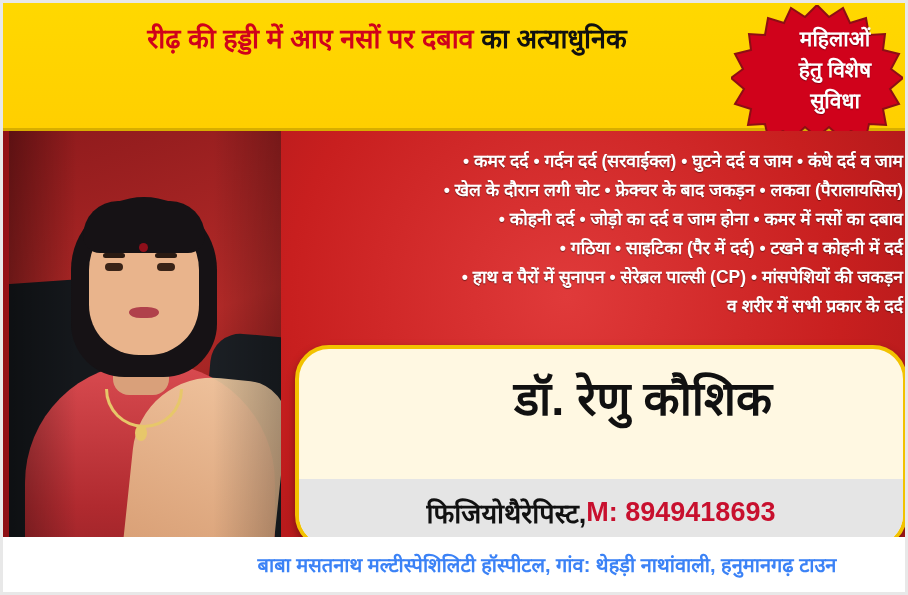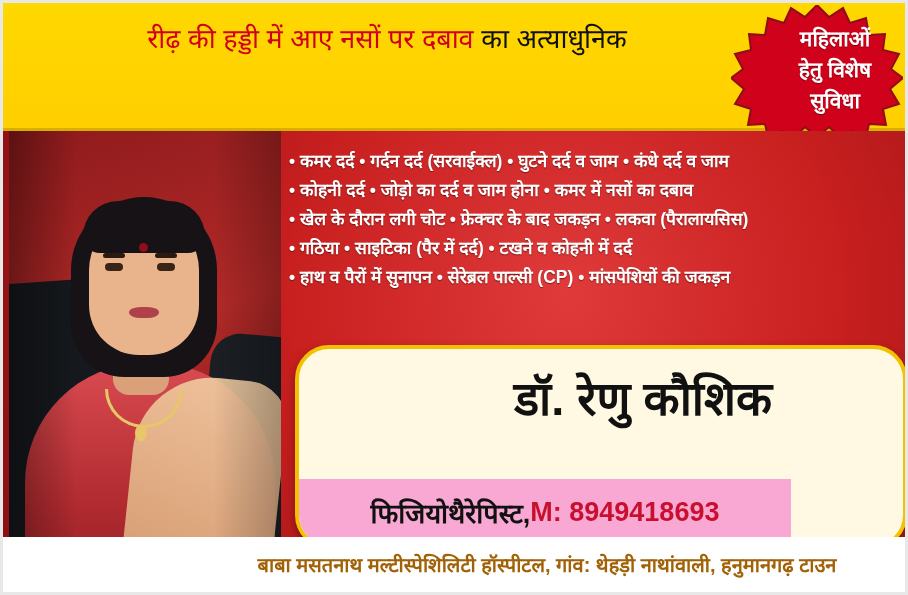--- a/index.html
+++ b/index.html
@@ -31,21 +31,21 @@
     background: linear-gradient(#ffd800, #ffcf00);
     box-sizing: border-box;
     border-bottom: 3px solid #d8ae00;
   }
   .hdr-line {
     position: absolute;
     left: 14px;
     width: 740px;
     text-align: center;
     color: #d0021b;
-    font-weight: normal;
+    font-weight: bold;
     letter-spacing: 0px;
     white-space: nowrap;
   }
   .hdr-line1 {
     top: 16px;
     font-size: 27px;
   }
   .hdr-line2 {
     top: 68px;
     font-size: 27px;
@@ -244,21 +244,21 @@
     inset: 0;
     background: linear-gradient(90deg, rgba(0,0,0,.35) 0%, rgba(0,0,0,0) 25%, rgba(0,0,0,0) 75%, rgba(0,0,0,.25) 100%);
   }
 
   
   .symptoms {
     position: absolute;
     left: 286px;
     top: 144px;
     width: 614px;
-    text-align: left;
+    text-align: right;
   }
   .symptoms .line {
     color: #ffffff;
     font-size: 17.5px;
     font-weight: bold;
     line-height: 29px;
     white-space: nowrap;
     text-shadow: 0 1px 1px rgba(0,0,0,.45);
   }
 
@@ -284,23 +284,23 @@
     font-size: 47px;
     font-weight: bold;
     color: #111111;
     white-space: nowrap;
     padding-left: 42px;
   }
   .plate-strip {
     position: absolute;
     left: 0;
     bottom: 0;
-    width: 492px;
+    width: 604px;
     height: 66px;
-    background: #f9a8d4;
+    background: #e5e5e5;
     display: flex;
     align-items: center;
     justify-content: center;
   }
   .plate-role {
     font-size: 27px;
     font-weight: bold;
     color: #111111;
     white-space: nowrap;
   }
@@ -320,21 +320,21 @@
     width: 908px;
     height: 55px;
     background: #ffffff;
     display: flex;
     align-items: center;
     justify-content: center;
   }
   .footer-text {
     font-size: 20px;
     font-weight: bold;
-    color: #a16207;
+    color: #3b82f6;
     white-space: nowrap;
     padding-left: 180px;
   }
 </style>
 </head>
 <body>
 
 <div id="ad">
 
   <div class="header">
@@ -373,24 +373,25 @@
     <div class="ph-eye r"></div>
     <div class="ph-bindi"></div>
     <div class="ph-lips"></div>
     <div class="ph-neckl"></div>
     <div class="ph-pendant"></div>
     <div class="ph-shadow"></div>
   </div>
 
   <div class="symptoms">
     <div class="line">• कमर दर्द • गर्दन दर्द (सरवाईक्ल) • घुटने दर्द व जाम • कंधे दर्द व जाम</div>
+    <div class="line">• खेल के दौरान लगी चोट • फ्रेक्चर के बाद जकड़न • लकवा (पैरालायसिस)</div>
     <div class="line">• कोहनी दर्द • जोड़ो का दर्द व जाम होना • कमर में नसों का दबाव</div>
-    <div class="line">• खेल के दौरान लगी चोट • फ्रेक्चर के बाद जकड़न • लकवा (पैरालायसिस)</div>
     <div class="line">• गठिया • साइटिका (पैर में दर्द) • टखने व कोहनी में दर्द</div>
     <div class="line">• हाथ व पैरों में सुनापन • सेरेब्रल पाल्सी (CP) • मांसपेशियों की जकड़न</div>
+    <div class="line">व शरीर में सभी प्रकार के दर्द</div>
   </div>
 
   <div class="plate">
     <div class="plate-name">डॉ. रेणु कौशिक</div>
     <div class="plate-strip">
       <span class="plate-role">फिजियोथैरेपिस्ट,</span>
       <span class="plate-phone">M: 8949418693</span>
     </div>
   </div>
 

